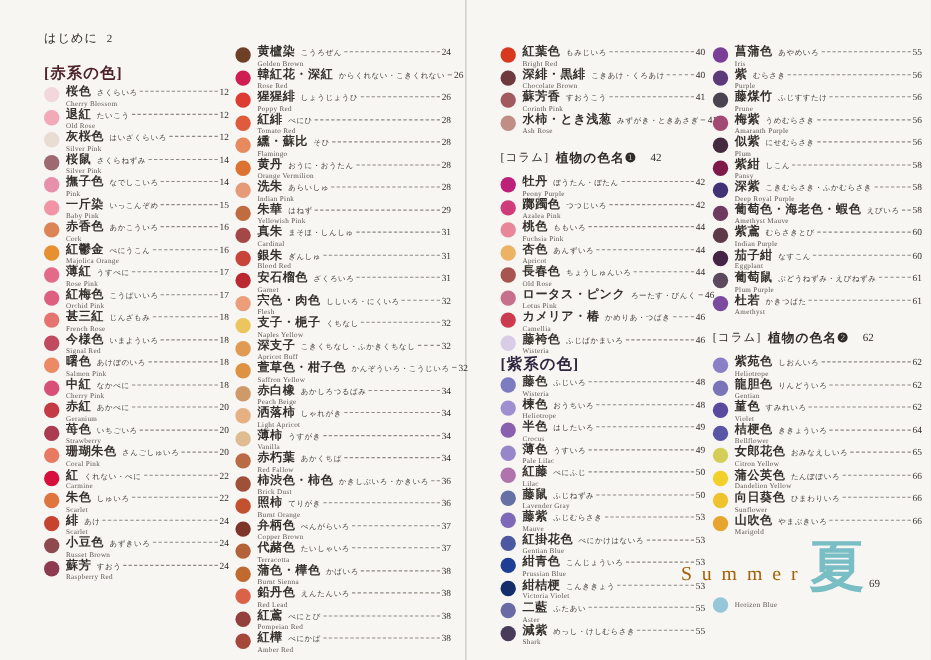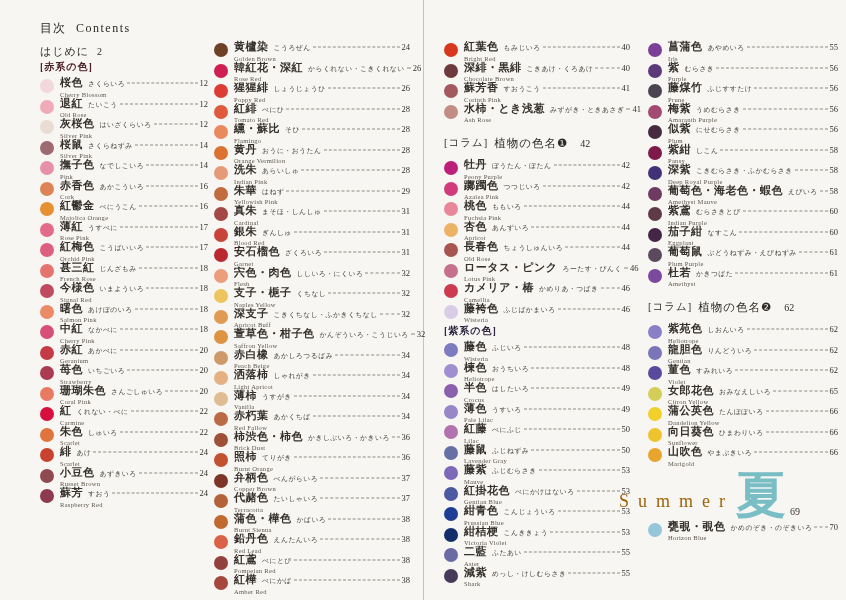--- a/index.html
+++ b/index.html
@@ -13,47 +13,47 @@
     position:relative;width:846px;height:600px;
     background:#f7f6f3;
   }
   #gutter{
     position:absolute;left:423px;top:0;width:1px;height:600px;
     background:#c6c3be;
   }
   .col{position:absolute;display:flex;flex-direction:column;}
   #col1{left:40px;top:20px;width:168px;}
   #col2{left:214px;top:40px;width:196px;}
-  #col3{left:444px;top:40px;width:186px;}
+  #col3{left:455px;top:40px;width:186px;}
   #col4{left:648px;top:40px;width:190px;}
 
   
   .toc-head{height:38px;}
   .toc-line{font-size:12px;letter-spacing:1px;color:#2e2a26;}
   .toc-line .en{margin-left:10px;letter-spacing:1.5px;}
   .intro-line{font-size:11px;margin-top:7px;letter-spacing:1px;color:#2e2a26;}
   .intro-line .pg{margin-left:8px;font-size:10px;}
 
   
   .season{display:flex;align-items:flex-end;justify-content:flex-end;}
   .season .s-en{font-size:18px;letter-spacing:9px;margin:0 2px 8px 0;}
   .season .s-kanji{font-size:50px;line-height:1;font-weight:bold;}
   .season .s-page{font-size:10px;color:#3a3631;margin:0 0 3px 4px;}
   #col1 .season{height:44px;padding-right:8px;}
   #col4 .season{height:52px;padding-right:38px;margin-top:2px;}
 
   
   .sec-heading{height:18px;display:flex;align-items:center;
-    font-size:10px;font-weight:bold;letter-spacing:1px;}
+    font-size:14px;font-weight:bold;letter-spacing:1px;}
 
   
   .note{height:30px;margin-top:6px;display:flex;align-items:center;
     font-size:11.5px;color:#2f2b27;}
   .note .n-bracket{letter-spacing:1px;margin-right:6px;font-size:10.5px;}
-  .note .n-label{font-weight:normal;letter-spacing:1px;}
+  .note .n-label{font-weight:bold;letter-spacing:1px;}
   .note .n-page{margin-left:12px;font-size:10px;}
 
   
   .entry{height:20.5px;display:flex;align-items:center;}
   .swatch{width:14px;height:14px;border-radius:50%;flex:none;margin-right:6px;}
   .e-body{flex:1;min-width:0;display:flex;flex-direction:column;justify-content:center;}
   .e-line1{display:flex;align-items:baseline;white-space:nowrap;}
   .e-kanji{font-size:11px;font-weight:bold;letter-spacing:0.5px;color:#35302b;}
   .e-kana{font-size:6.8px;margin-left:5px;letter-spacing:0.5px;color:#45403a;}
   .e-leader{flex:1;min-width:4px;border-bottom:1px dashed #8f8a82;
@@ -62,23 +62,20 @@
   .e-en{font-size:6.5px;line-height:7px;letter-spacing:0.3px;color:#5d564d;margin-top:0.5px;}
 </style>
 </head>
 <body>
 
 <div id="spread">
   <div id="gutter"></div>
 
   <div class="col" id="col1">
     <div class="toc-head">
-      <div class="toc-line">
-        <span>目次</span><span class="en">Contents</span>
-      </div>
       <div class="intro-line">
         <span>はじめに</span><span class="pg">2</span>
       </div>
     </div>
     <div>
 
   <div class="sec-heading" style="color: rgb(77, 33, 40);">[赤系の色]</div>
 
   <div class="entry">
     <span class="swatch" style="background: rgb(242, 216, 220);"></span>
@@ -138,20 +135,32 @@
       <span class="e-line1">
         <span class="e-kanji">撫子色</span>
         <span class="e-kana">なでしこいろ</span>
         <span class="e-leader"></span>
         <span class="e-page">14</span>
       </span>
       <span class="e-en">Pink</span>
     </span>
   </div>
 
+  <div class="entry">
+    <span class="swatch" style="background: rgb(240, 148, 166);"></span>
+    <span class="e-body">
+      <span class="e-line1">
+        <span class="e-kanji">一斤染</span>
+        <span class="e-kana">いっこんぞめ</span>
+        <span class="e-leader"></span>
+        <span class="e-page">15</span>
+      </span>
+      <span class="e-en">Baby Pink</span>
+    </span>
+  </div>
 
   <div class="entry">
     <span class="swatch" style="background: rgb(221, 132, 86);"></span>
     <span class="e-body">
       <span class="e-line1">
         <span class="e-kanji">赤香色</span>
         <span class="e-kana">あかこういろ</span>
         <span class="e-leader"></span>
         <span class="e-page">16</span>
       </span>
@@ -1232,20 +1241,32 @@
       <span class="e-line1">
         <span class="e-kanji">菫色</span>
         <span class="e-kana">すみれいろ</span>
         <span class="e-leader"></span>
         <span class="e-page">62</span>
       </span>
       <span class="e-en">Violet</span>
     </span>
   </div>
 
+  <div class="entry">
+    <span class="swatch" style="background: rgb(90, 85, 165);"></span>
+    <span class="e-body">
+      <span class="e-line1">
+        <span class="e-kanji">桔梗色</span>
+        <span class="e-kana">ききょういろ</span>
+        <span class="e-leader"></span>
+        <span class="e-page">64</span>
+      </span>
+      <span class="e-en">Bellflower</span>
+    </span>
+  </div>
 
   <div class="entry">
     <span class="swatch" style="background: rgb(210, 206, 88);"></span>
     <span class="e-body">
       <span class="e-line1">
         <span class="e-kanji">女郎花色</span>
         <span class="e-kana">おみなえしいろ</span>
         <span class="e-leader"></span>
         <span class="e-page">65</span>
       </span>
@@ -1295,24 +1316,18 @@
   <div class="season">
     <span class="s-en" style="color: #a16207;">Summer</span>
     <span class="s-kanji" style="color: rgb(121, 189, 197);">夏</span>
     <span class="s-page">69</span>
   </div>
 
 
   <div class="entry">
     <span class="swatch" style="background: rgb(150, 198, 218);"></span>
     <span class="e-body">
-      <span class="e-line1">
-        <span class="e-kanji">甕覗・覗色</span>
-        <span class="e-kana">かめのぞき・のぞきいろ</span>
-        <span class="e-leader"></span>
-        <span class="e-page">70</span>
-      </span>
       <span class="e-en">Horizon Blue</span>
     </span>
   </div>
 </div>
   </div>
 </div>
 
 </body></html>

